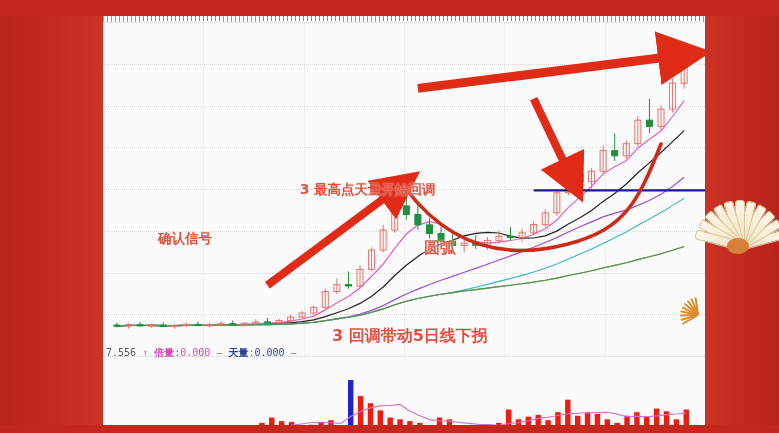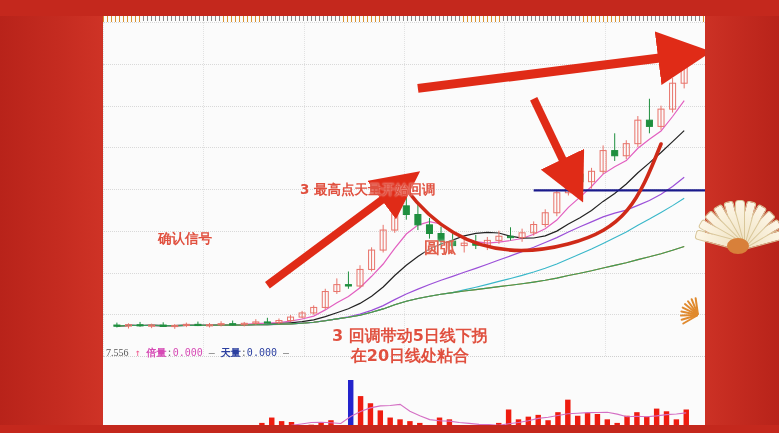--- a/index.html
+++ b/index.html
@@ -48,21 +48,21 @@
   .anno.a4{left:406px;top:104px;font-size:14px;line-height:20px;text-align:center;}
   .anno.a2{left:300px;top:181px;font-size:13.5px;}
   .anno.a1{left:158px;top:228px;font-size:13.5px;line-height:20px;text-align:center;}
   .anno.a3{left:332px;top:320px;font-size:16px;line-height:20px;text-align:center;margin-top:6px;}
   .anno.arc{left:424px;top:238px;font-size:16px;color:#e2604d;
     text-shadow:0 0 3px rgba(255,255,255,.9);}
 
   
   .readout{position:absolute;left:106px;top:346px;font-size:10px;white-space:nowrap;
     font-family:"DejaVu Sans Mono","Liberation Mono",monospace;}
-  .readout .v{color:#555;font-family:Liberation Serif, serif;}
+  .readout .v{color:#555;}
   .readout .up{color:#ef5a8f;}
   .readout .k1{color:#d64ab5;font-weight:bold;}
   .readout .k2{color:#2b3fa0;font-weight:bold;}
   .readout .n{color:#d64ab5;}
   .readout .n2{color:#2b3fa0;}
   .readout .d{color:#777;}
 
   
   .fan{position:absolute;right:6px;top:166px;width:72px;height:86px;}
   .fan .blade{position:absolute;left:34px;bottom:6px;width:8px;height:44px;
@@ -559,21 +559,20 @@
   <div class="anno a2">
     <div>3 最高点天量开始回调</div>
   </div>
 
   <div class="anno a1">
     <div>确认信号</div>
   </div>
 
   <div class="anno a3">
     <div>3 回调带动5日线下拐</div>
-    <div>在20日线处粘合</div>
   </div>
 
   <div class="anno arc">圆弧</div>
 
   <div class="readout">
     <span class="v">7.556</span>
     <span class="up">↑</span>
     <span class="k1">倍量</span><span class="d">:</span><span class="n">0.000</span>
     <span class="d">—</span>
     <span class="k2">天量</span><span class="d">:</span><span class="n2">0.000</span>

